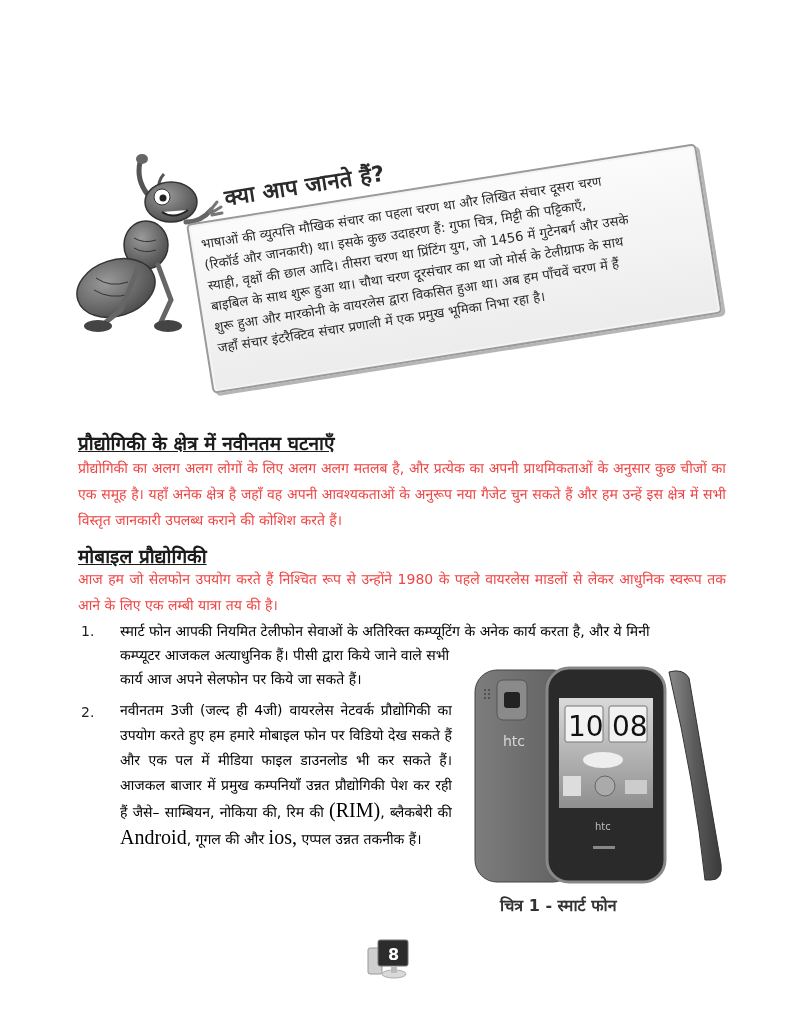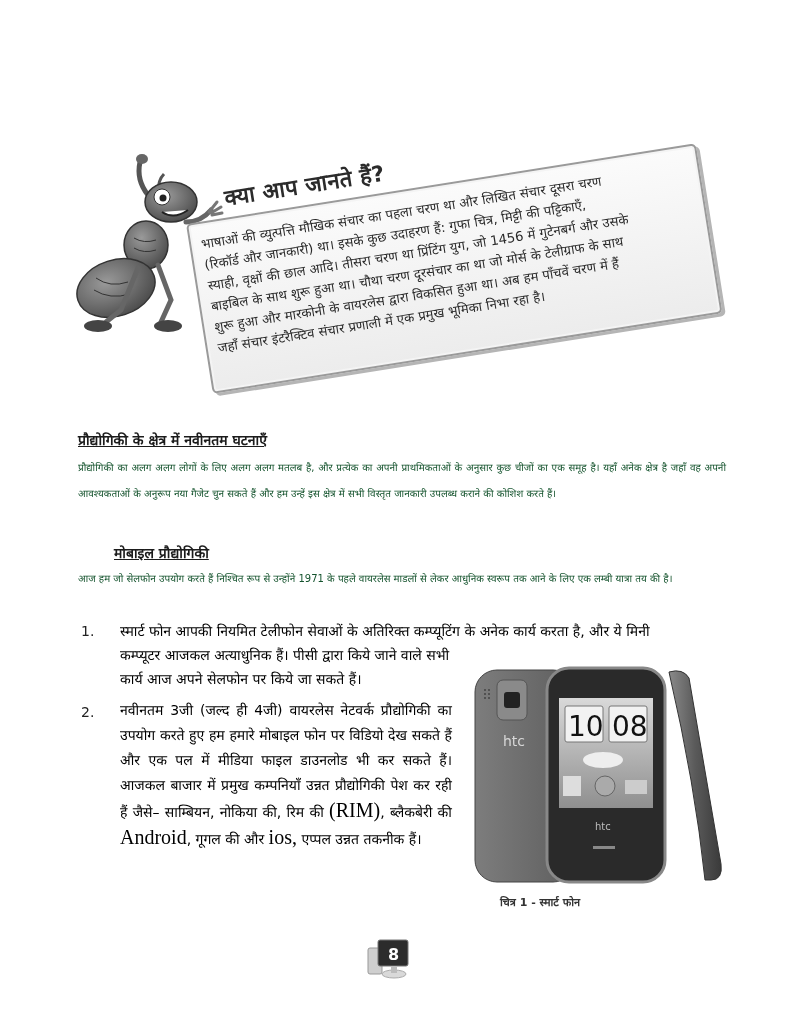--- a/index.html
+++ b/index.html
@@ -22,33 +22,33 @@
     font-size: 22px; font-weight: bold; color: #2b2b2b; letter-spacing: 0.2px;
     font-family: "DejaVu Sans", sans-serif;
   }
   .callout-body {
     position: absolute; left: 10px; top: 10px; width: 492px;
     font-size: 13.2px; line-height: 21px; color: #2a2a2a; text-align: justify;
     font-family: "DejaVu Sans", sans-serif;
   }
   
   .section-heading {
-    position: absolute; left: 78px; font-size: 14px; font-weight: bold;
+    position: absolute; left: 78px; font-size: 19px; font-weight: bold;
     text-decoration: underline; color: #1b1b1b;
   }
   .para {
-    position: absolute; left: 78px; width: 648px; font-size: 10px; line-height: 26px;
-    text-align: justify; color: #14532d;
+    position: absolute; left: 78px; width: 648px; font-size: 14px; line-height: 26px;
+    text-align: justify; color: #ef4444;
   }
   .li-num { position: absolute; left: 81px; font-size: 14px; color: #222; }
   .li-text { position: absolute; left: 120px; font-size: 14px; line-height: 24px; text-align: justify; color: #000000; }
   .li-text .en { font-family: "Liberation Serif", serif; font-size: 20px; }
   
   .figure { position: absolute; left: 473px; top: 664px; width: 252px; height: 228px; }
-  .caption { position: absolute; left: 500px; top: 894px; font-size: 11px; font-weight: bold; color: #333; }
+  .caption { position: absolute; left: 500px; top: 894px; font-size: 16px; font-weight: bold; color: #333; }
   .page-badge { position: absolute; left: 364px; top: 938px; width: 56px; height: 42px; }
 </style>
 </head>
 <body>
 
 <svg class="ant" viewBox="0 0 150 190">
   <defs>
     <radialGradient id="antg" cx="40%" cy="35%" r="70%">
       <stop offset="0" stop-color="#9a9a9a"></stop>
         <stop offset="1" stop-color="#4a4a4a"></stop>
@@ -87,22 +87,22 @@
     <div>बाइबिल के साथ शुरू हुआ था। चौथा चरण दूरसंचार का था जो मोर्स के टेलीग्राफ के साथ</div>
     <div>शुरू हुआ और मारकोनी के वायरलेस द्वारा विकसित हुआ था। अब हम पाँचवें चरण में हैं</div>
     <div>जहाँ संचार इंटरैक्टिव संचार प्रणाली में एक प्रमुख भूमिका निभा रहा है।</div>
   </div>
 </div>
 <div class="callout-title">क्या आप जानते हैं?</div>
 
 <div class="section-heading" style="top:430px;">प्रौद्योगिकी के क्षेत्र में नवीनतम घटनाएँ</div>
 <div class="para" style="top:455px;">प्रौद्योगिकी का अलग अलग लोगों के लिए अलग अलग मतलब है, और प्रत्येक का अपनी प्राथमिकताओं के अनुसार कुछ चीजों का एक समूह है। यहाँ अनेक क्षेत्र है जहाँ वह अपनी आवश्यकताओं के अनुरूप नया गैजेट चुन सकते हैं और हम उन्हें इस क्षेत्र में सभी विस्तृत जानकारी उपलब्ध कराने की कोशिश करते हैं।</div>
 
-<div class="section-heading" style="top:543px;margin-left:36px;">मोबाइल प्रौद्योगिकी</div>
-<div class="para" style="top:566px;">आज हम जो सेलफोन उपयोग करते हैं निश्चित रूप से उन्होंने 1971 के पहले वायरलेस माडलों से लेकर आधुनिक स्वरूप तक आने के लिए एक लम्बी यात्रा तय की है।</div>
+<div class="section-heading" style="top:543px;">मोबाइल प्रौद्योगिकी</div>
+<div class="para" style="top:566px;">आज हम जो सेलफोन उपयोग करते हैं निश्चित रूप से उन्होंने 1980 के पहले वायरलेस माडलों से लेकर आधुनिक स्वरूप तक आने के लिए एक लम्बी यात्रा तय की है।</div>
 
 <div class="li-num" style="top:623px;">1.</div>
 <div class="li-text" style="top:619px; width:606px;">स्मार्ट फोन आपकी नियमित टेलीफोन सेवाओं के अतिरिक्त कम्प्यूटिंग के अनेक कार्य करता है, और ये मिनी</div>
 <div class="li-text" style="top:643px; width:330px; text-align:left;">कम्प्यूटर आजकल अत्याधुनिक हैं। पीसी द्वारा किये जाने वाले सभी कार्य आज अपने सेलफोन पर किये जा सकते हैं।</div>
 
 <div class="li-num" style="top:704px;">2.</div>
 <div class="li-text" style="top:698px; width:332px; line-height:25px;"><span>नवीनतम 3जी (जल्द ही 4जी) वायरलेस नेटवर्क प्रौद्योगिकी का उपयोग करते हुए हम हमारे मोबाइल फोन पर विडियो देख सकते हैं और एक पल में मीडिया फाइल डाउनलोड भी कर सकते हैं। आजकल बाजार में प्रमुख कम्पनियाँ उन्नत प्रौद्योगिकी पेश कर रही हैं जैसे– साम्बियन, नोकिया की, रिम की</span> <span class="en">(RIM)</span><span>, ब्लैकबेरी की</span> <span class="en">Android</span><span>, गूगल की और</span> <span class="en">ios,</span> <span>एप्पल उन्नत तकनीक हैं।</span></div>
 
 <div class="figure">
   <svg width="252" height="228" viewBox="0 0 252 228">

